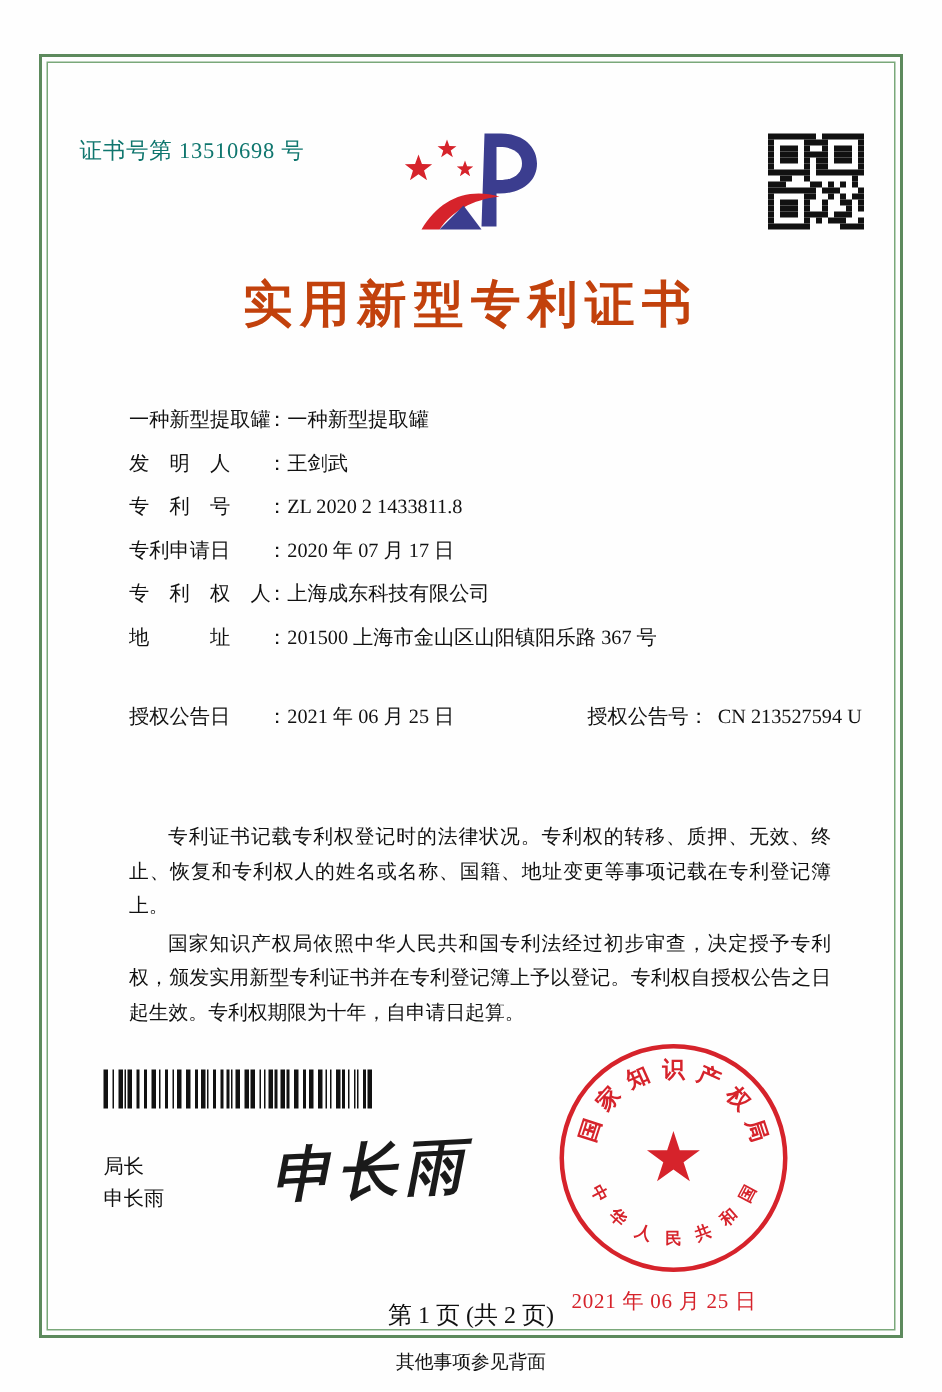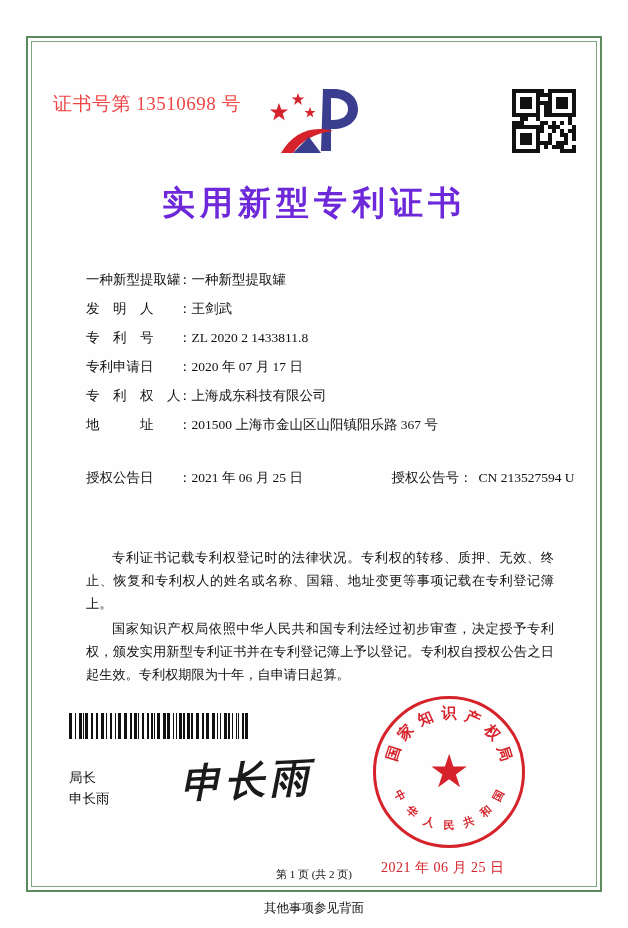--- a/index.html
+++ b/index.html
@@ -50,23 +50,23 @@
     top: 41px;
     width: 566px;
     height: 846px;
   }
 
   
   .cert-no {
     position: absolute;
     left: 22px;
     top: 50px;
-    font-size: 19px;
+    font-size: 15px;
     letter-spacing: 0.5px;
-    color: #ef4444;
+    color: #0f766e;
   }
 
   
   .emblem {
     position: absolute;
     left: 232px;
     top: 40px;
     width: 110px;
     height: 80px;
   }
@@ -94,21 +94,21 @@
   .title {
     position: absolute;
     left: 0;
     top: 140px;
     width: 566px;
     text-align: center;
     font-size: 33px;
     font-weight: bold;
     letter-spacing: 5px;
     font-family: "DejaVu Serif", serif;
-    color: #6d28d9;
+    color: #c2410c;
   }
 
   
   .fields {
     position: absolute;
     left: 55px;
     top: 232px;
     width: 470px;
     font-size: 13.5px;
     line-height: 1.0;
@@ -247,21 +247,21 @@
     font-family: "Liberation Serif", serif;
   }
 
   
   .page-no {
     position: absolute;
     left: 0;
     top: 826px;
     width: 566px;
     text-align: center;
-    font-size: 11px;
+    font-size: 16px;
     color: #111;
   }
   .back-note {
     position: absolute;
     left: 0;
     top: 900px;
     width: 628px;
     text-align: center;
     font-size: 12.5px;
     color: #111;

